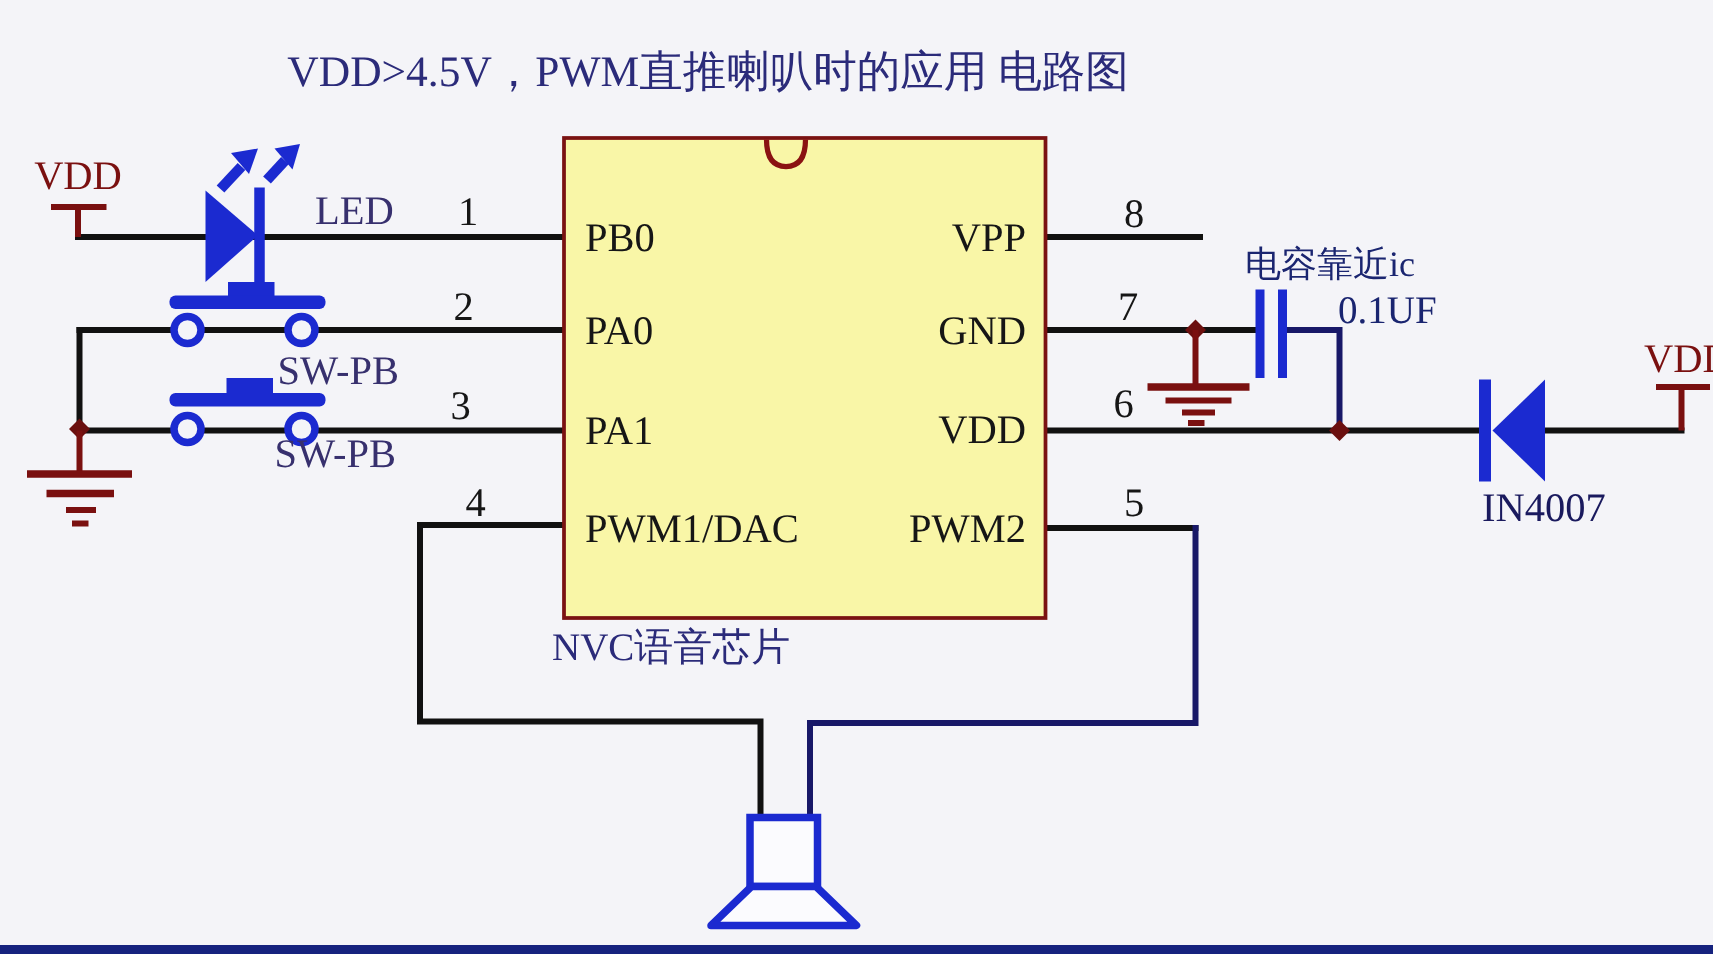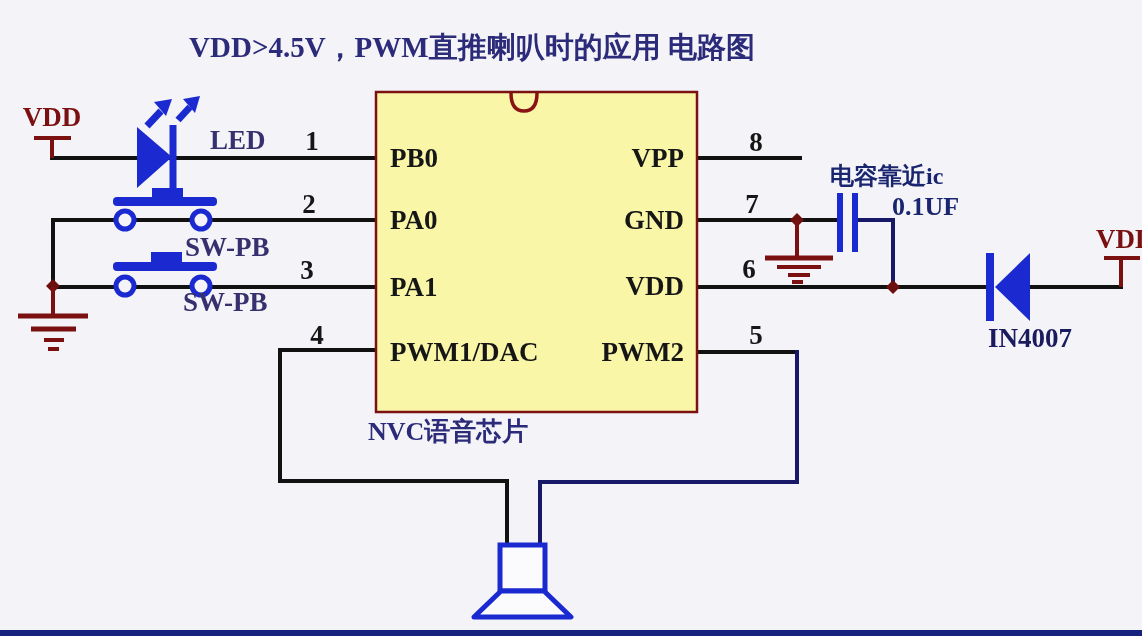--- a/index.html
+++ b/index.html
@@ -1,17 +1,17 @@
 <!DOCTYPE html>
 <html><head>
 <meta charset="utf-8">
 <style>
   html,body{margin:0;padding:0;background:#e9e9ef;}
   #stage{position:relative;width:1142px;height:636px;background:#f4f4f8;overflow:hidden;
-         font-family:"Liberation Serif","DejaVu Serif",serif;font-weight:bold;}
+         font-family:"Liberation Serif","DejaVu Serif",serif;}
   svg{position:absolute;left:0;top:0;}
   text{font-family:"Liberation Serif","DejaVu Serif",serif;}
   .title{font-size:29px;fill:#2b2b7a;}
   .pin{font-size:27px;fill:#161616;}
   .num{font-size:27px;fill:#161616;}
   .lbl{font-size:27px;fill:#37306e;}
   .chiplbl{font-size:26px;fill:#2b2b7a;}
   .capnote{font-size:24px;fill:#1a2570;}
   .capval{font-size:26px;fill:#1a2570;}
   .diodelbl{font-size:27px;fill:#1a1a5e;}

